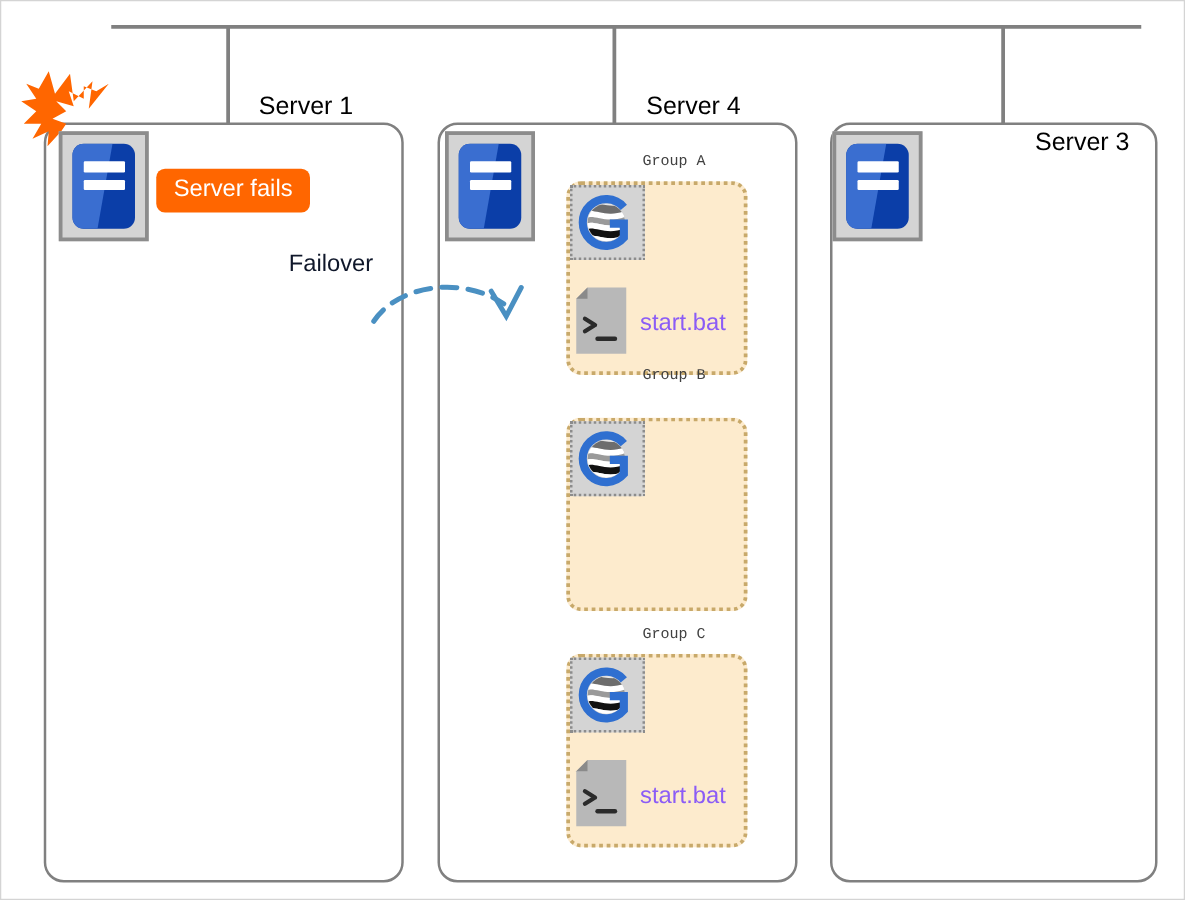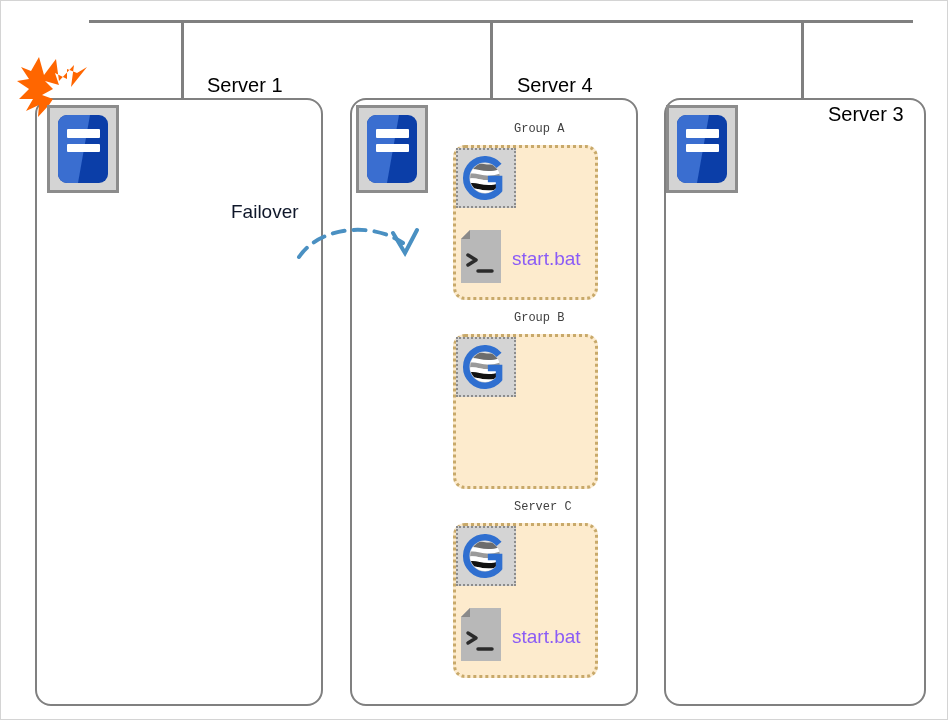--- a/index.html
+++ b/index.html
@@ -151,20 +151,21 @@
              L44 44 L36 36 L50 40 L46 28 L58 34 L58 24 L68 28 Z" fill="#ff6600"></path>
   </svg>
 
   <div class="srv-icon" style="left:46px;top:104px;">
     <div class="body">
       <div class="bar b1"></div>
       <div class="bar b2"></div>
     </div>
   </div>
 
+  <div class="badge" style="left:124px;top:134px;">Server fails</div>
 
   <div class="failover-label" style="left:230px;top:201px;">Failover</div>
 
   <svg class="failover-arrow" style="left:292px;top:218px;width:130px;height:42px;" viewBox="0 0 130 42">
     <path d="M6 38 C26 8, 78 2, 110 24" fill="none" stroke="#4a90c2" stroke-width="4" stroke-linecap="round" stroke-dasharray="12 9"></path>
     <path d="M100 14 L112 34 L124 11" fill="none" stroke="#4a90c2" stroke-width="4" stroke-linecap="round" stroke-linejoin="miter"></path>
   </svg>
 
   <div class="srv-icon" style="left:355px;top:104px;">
     <div class="body">
@@ -204,21 +205,21 @@
   </div>
 
   <svg class="bat-icon" style="left:457px;top:228px;" viewBox="0 0 46 58">
     <path d="M12 1 L43 1 L43 54 L3 54 L3 10 Z" fill="#b8b8b8"></path>
     <path d="M12 1 L12 10 L3 10 Z" fill="#8a8a8a"></path>
     <path d="M10 26 L18 31 L10 36" fill="none" stroke="#2b2b2b" stroke-width="3.5" stroke-linecap="round" stroke-linejoin="round"></path>
     <path d="M20 42 L34 42" stroke="#2b2b2b" stroke-width="3.5" stroke-linecap="round"></path>
   </svg>
   <div class="bat-label" style="left:511px;top:248px;">start.bat</div>
 
-  <div class="group-label" style="left:513px;top:311px;">Group B</div>
+  <div class="group-label" style="left:513px;top:293px;">Group B</div>
   <div class="group-box" style="left:452px;top:333px;width:145px;height:155px;"></div>
 
   <div class="g-icon" style="left:455px;top:336px;">
     <svg viewBox="0 0 60 60">
       <defs>
         <clipPath id="gclipB">
             <circle cx="29" cy="30" r="16"></circle>
           </clipPath>
       </defs>
       <circle cx="29" cy="30" r="16" fill="#e8e8e8"></circle>
@@ -227,21 +228,21 @@
         <path d="M10 27 C18 21, 28 33, 48 24 L48 29 C28 38, 18 26, 10 32 Z" fill="#9a9a9a"></path>
         <path d="M10 32 C18 26, 28 38, 48 29 L48 34 C28 43, 18 31, 10 37 Z" fill="#ffffff"></path>
         <path d="M10 37 C18 31, 28 43, 48 34 L48 40 C28 49, 18 37, 10 43 Z" fill="#111111"></path>
         <path d="M10 43 C18 37, 28 49, 48 40 L48 50 L10 50 Z" fill="#ffffff"></path>
         <path d="M10 14 C18 10, 30 20, 48 13 L48 19 C28 28, 18 16, 10 22 Z" fill="#6d6d6d"></path>
       </g>
       <path d="M44 17 A20 20 0 1 0 44 43 L44 31 L32 31" fill="none" stroke="#2f6fd0" stroke-width="7" stroke-linecap="butt"></path>
     </svg>
   </div>
 
-  <div class="group-label" style="left:513px;top:500px;">Server C</div>
+  <div class="group-label" style="left:513px;top:500px;">Group C</div>
   <div class="group-box" style="left:452px;top:522px;width:145px;height:155px;"></div>
 
   <div class="g-icon" style="left:455px;top:525px;">
     <svg viewBox="0 0 60 60">
       <defs>
         <clipPath id="gclipC">
             <circle cx="29" cy="30" r="16"></circle>
           </clipPath>
       </defs>
       <circle cx="29" cy="30" r="16" fill="#e8e8e8"></circle>

